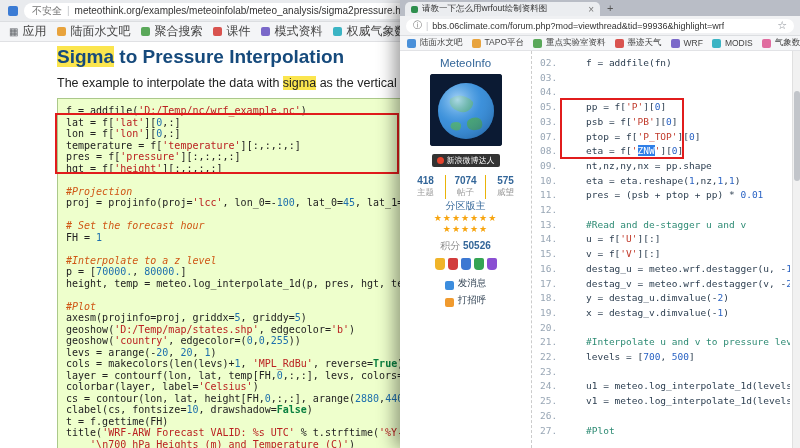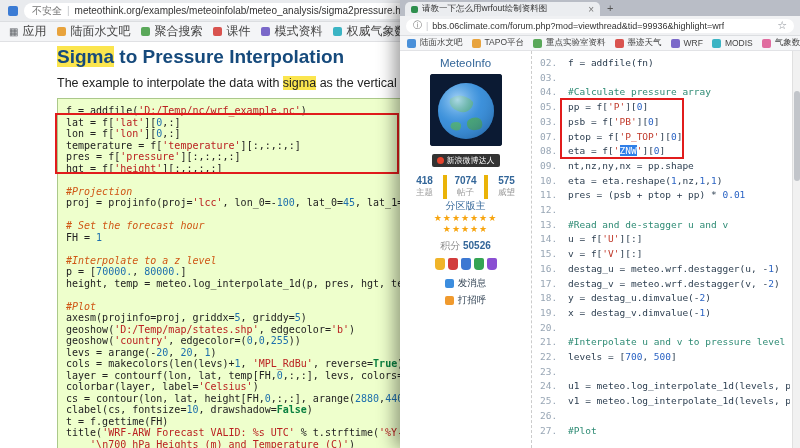--- a/index.html
+++ b/index.html
@@ -64,38 +64,38 @@
   .navitem.active{background:rgba(0,0,0,.18)}
   .navitem.vip{color:#ffe94d}
   .forum-body{flex:1;display:flex;overflow:hidden;background:#fff}
   .author-col{width:132px;flex:none;border-right:1px dashed #ccc;padding-top:6px;text-align:center}
   .uname{font-size:11.5px;color:#336699}
   .avatar{width:72px;height:72px;margin:5px auto 4px;border-radius:3px;overflow:hidden;background:#0b1a33}
   .badge{display:inline-flex;align-items:center;gap:3px;background:#333;color:#fff;font-size:8px;
     padding:1px 5px;border-radius:2px;margin-top:2px}
   .badgeic{width:7px;height:7px;background:#e6432d;border-radius:50%;flex:none}
   .stats{display:flex;margin:7px 6px 0}
-  .stat{flex:1;border-left:4px solid #eab308}
+  .stat{flex:1;border-left:1px solid #eab308}
   .stat:first-child{border-left:none}
   .statv{font-size:10px;color:#336699;font-weight:bold}
   .statl{font-size:8.5px;color:#999;margin-top:1px}
   .role{font-size:10px;color:#336699}
   .starsrow{font-size:9px;color:#f7a40e;line-height:11px;letter-spacing:1px}
   .score{margin-top:4px;font-size:10px;color:#888}
   .scorev{color:#336699;font-weight:bold}
   .medals{display:flex;justify-content:center;gap:3px;margin-top:5px}
   .medal{width:10px;height:12px;border-radius:2px 2px 4px 4px}
   .actions{margin-top:7px;display:flex;flex-direction:column;gap:4px;align-items:center}
-  .action{display:flex;align-items:center;gap:4px;font-size:9.5px;color:#334455}
+  .action{display:flex;align-items:flex-end;gap:4px;font-size:9.5px;color:#334455}
   .acic{width:9px;height:9px;border-radius:2px;flex:none}
   .acic.message-icon{background:#3c8dde}
   .acic.greet-icon{background:#f09a2e}
   .post-col{flex:1;position:relative;padding:5px 10px 0 8px;
     font-family:"DejaVu Sans Mono",monospace;font-size:9.5px;line-height:14.7px;overflow:hidden}
-  .crow{display:flex;white-space:pre;gap:6px}
+  .crow{display:flex;white-space:pre;gap:24px}
   .lno{width:22px;flex:none;color:#98a6b5}
   .ctext{color:#2c3e50;overflow:hidden}
   .post-col .tok-s{color:#c03a2b}
   .post-col .tok-c{color:#2e8b74}
   .post-col .tok-m{color:#2a63c4}
   .sel{background:#2f7fe8;color:#fff}
   .redbox-right{left:28px;top:47px;width:124px;height:61px}
   .vscroll{position:absolute;right:0;top:51px;bottom:0;width:8px;background:#f1f1f1;
     border-left:1px solid #e0e0e0}
   .vthumb{position:absolute;top:40px;left:1px;width:6px;height:90px;background:#c2c5ca;border-radius:3px}
@@ -281,21 +281,21 @@
             <div class="action">
               <span class="acic greet-icon"></span>
               <span class="aclab">打招呼</span>
             </div>
           </div>
       </div>
       <div class="post-col">
         <div id="right-code">
             <div class="crow"><span class="lno">02.</span><span class="ctext">f = addfile(fn)</span></div>
             <div class="crow"><span class="lno">03.</span><span class="ctext">&nbsp;</span></div>
-            <div class="crow"><span class="lno">04.</span><span class="ctext"><span class="tok-c">#Calculate pressure array</span></span></div>
+            <div class="crow"><span class="lno">04.</span></div>
             <div class="crow"><span class="lno">05.</span><span class="ctext">pp = f[<span class="tok-s">'P'</span>][<span class="tok-m">0</span>]</span></div>
             <div class="crow"><span class="lno">03.</span><span class="ctext">psb = f[<span class="tok-s">'PB'</span>][<span class="tok-m">0</span>]</span></div>
             <div class="crow"><span class="lno">07.</span><span class="ctext">ptop = f[<span class="tok-s">'P_TOP'</span>][<span class="tok-m">0</span>]</span></div>
             <div class="crow"><span class="lno">08.</span><span class="ctext">eta = f[<span class="tok-s">'<span class="sel">ZNW</span>'</span>][<span class="tok-m">0</span>]</span></div>
             <div class="crow"><span class="lno">09.</span><span class="ctext">nt,nz,ny,nx = pp.shape</span></div>
             <div class="crow"><span class="lno">10.</span><span class="ctext">eta = eta.reshape(<span class="tok-m">1</span>,nz,<span class="tok-m">1</span>,<span class="tok-m">1</span>)</span></div>
             <div class="crow"><span class="lno">11.</span><span class="ctext">pres = (psb + ptop + pp) * <span class="tok-m">0.01</span></span></div>
             <div class="crow"><span class="lno">12.</span><span class="ctext">&nbsp;</span></div>
             <div class="crow"><span class="lno">13.</span><span class="ctext"><span class="tok-c">#Read and de-stagger u and v</span></span></div>
             <div class="crow"><span class="lno">14.</span><span class="ctext">u = f[<span class="tok-s">'U'</span>][:]</span></div>

